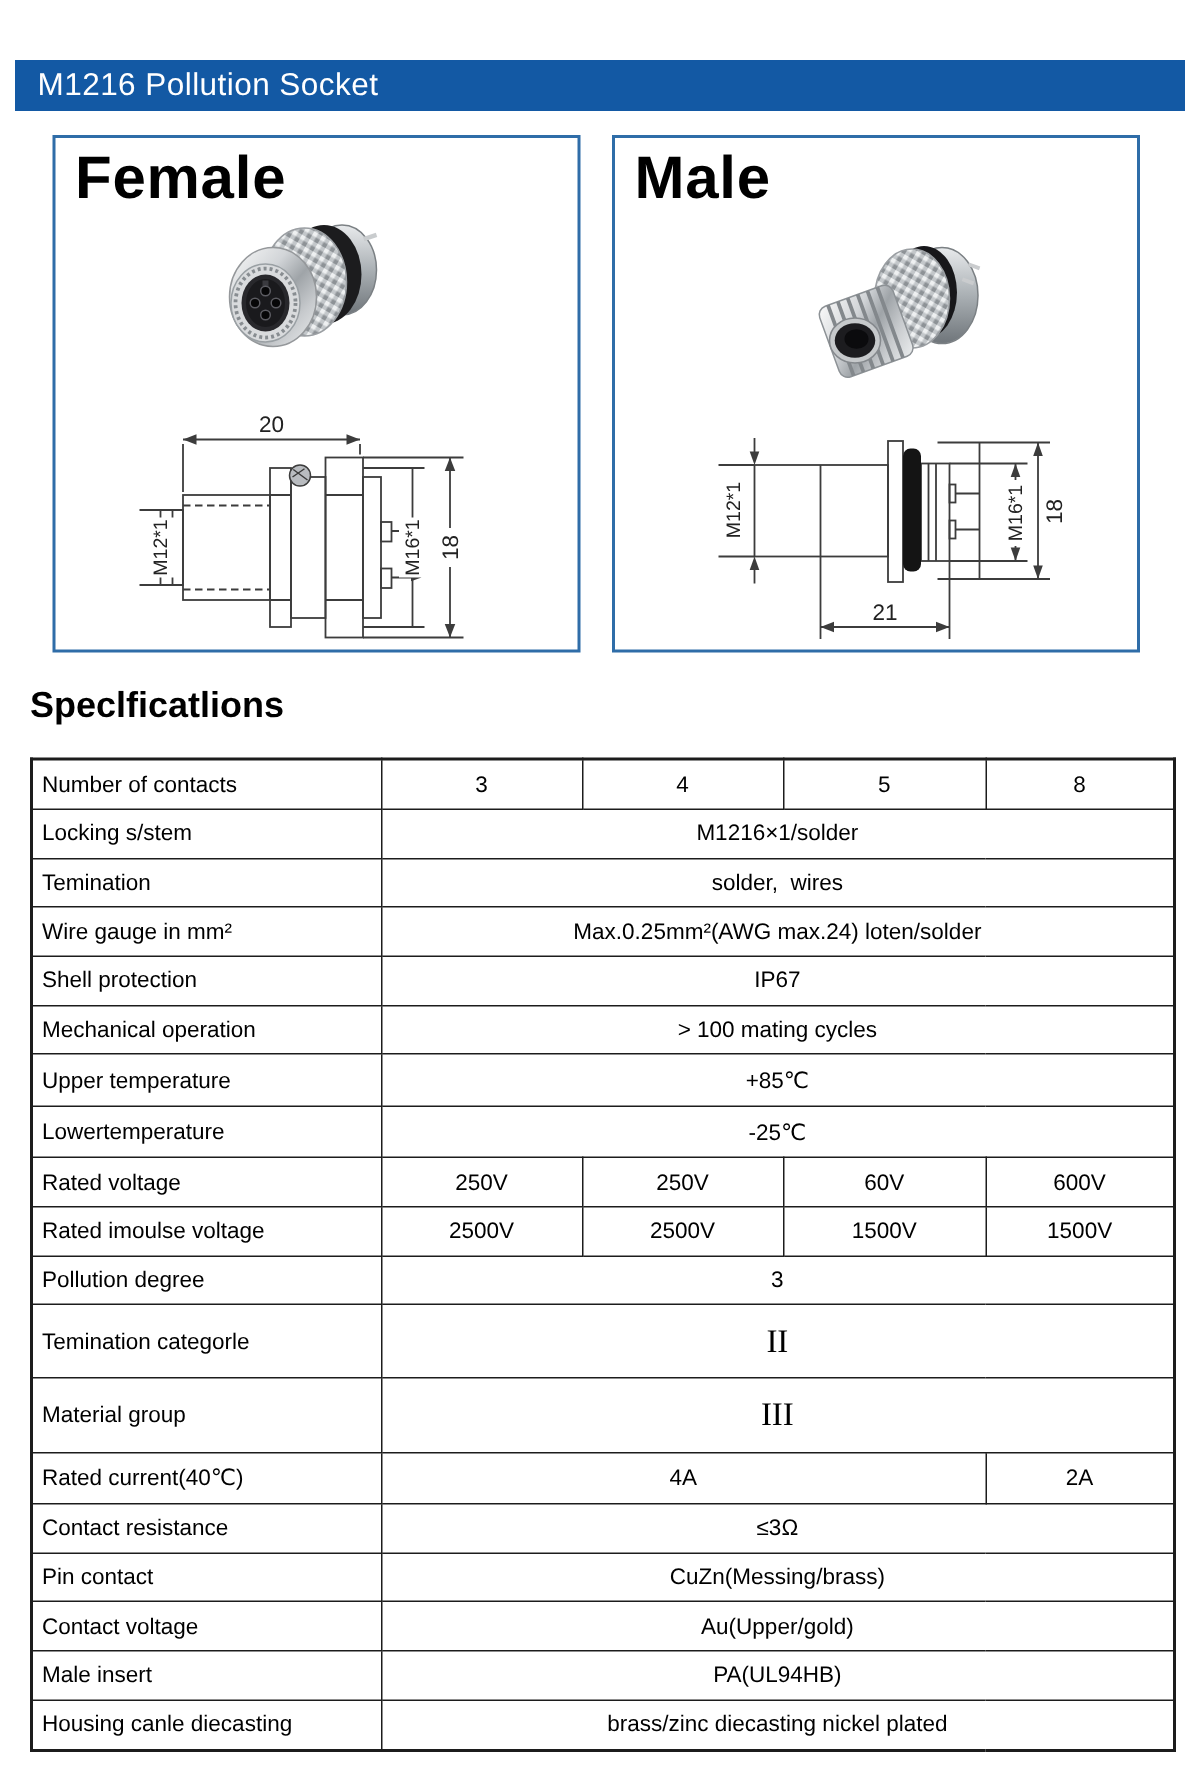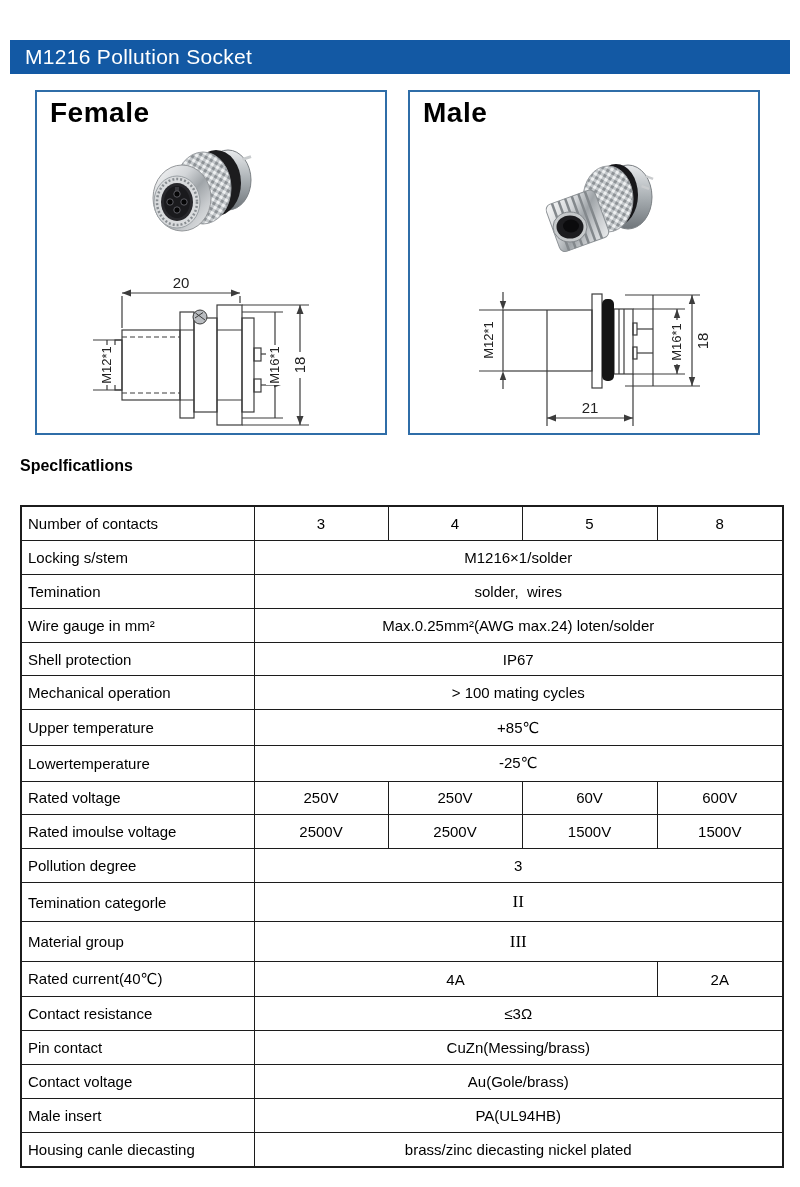--- a/index.html
+++ b/index.html
@@ -20,46 +20,46 @@
   }
 
   .panel{
     position:absolute;top:90px;width:352px;height:345px;
     border:2px solid var(--panel-border);box-sizing:border-box;background:#fff;
   }
   .panel-female{left:35px;}
   .panel-male{left:408px;}
   .panel-label{
     position:absolute;left:13px;top:5px;
-    font-size:28px;font-weight:bold;color:#000;letter-spacing:0.5px;
+    font-size:40px;font-weight:bold;color:#000;letter-spacing:0.5px;
   }
   .photo{position:absolute;}
   .photo-female{left:93px;top:44px;}
   .photo-male{left:130px;top:55px;}
   .drawing{position:absolute;left:0;top:176px;}
   .drawing text{font-family:"Liberation Sans","DejaVu Sans",sans-serif;fill:#222;}
 
   .spec-heading{
     position:absolute;left:20px;top:457px;
-    font-size:16px;font-weight:bold;color:#000;
+    font-size:24px;font-weight:bold;color:#000;
   }
 
   .spec-table{
     position:absolute;left:20px;top:505px;width:762px;height:663px;
     border-collapse:collapse;table-layout:fixed;
     border:2px solid var(--table-border);
     font-size:15px;color:#000;
   }
   .spec-table td{
     border:1px solid var(--table-border);
     padding:0;vertical-align:middle;overflow:hidden;
   }
   .label-cell{text-align:left;padding-left:6px !important;}
   .value-cell{text-align:center;white-space:pre-wrap;}
-  .serif{font-family:"Liberation Serif","DejaVu Serif",serif;font-size:17px;}
+  .serif{font-family:"Liberation Serif","DejaVu Serif",serif;font-size:22px;}
 </style>
 </head>
 <body>
 
 <div class="page">
 
   <svg width="0" height="0" style="position:absolute" aria-hidden="true">
     <defs>
       <linearGradient id="metA" x1="0" y1="0" x2="1" y2="1">
         <stop offset="0" stop-color="#fafafa"></stop>
@@ -282,21 +282,21 @@
         <tr>
           <td class="label-cell">Contact resistance</td>
           <td colspan="4" class="value-cell">≤3Ω</td>
         </tr>
         <tr>
           <td class="label-cell">Pin contact</td>
           <td colspan="4" class="value-cell">CuZn(Messing/brass)</td>
         </tr>
         <tr>
           <td class="label-cell">Contact voltage</td>
-          <td colspan="4" class="value-cell">Au(Gole/brass)</td>
+          <td colspan="4" class="value-cell">Au(Upper/gold)</td>
         </tr>
         <tr>
           <td class="label-cell">Male insert</td>
           <td colspan="4" class="value-cell">PA(UL94HB)</td>
         </tr>
         <tr>
           <td class="label-cell">Housing canle diecasting</td>
           <td colspan="4" class="value-cell">brass/zinc diecasting nickel plated</td>
         </tr>
       </tbody>

